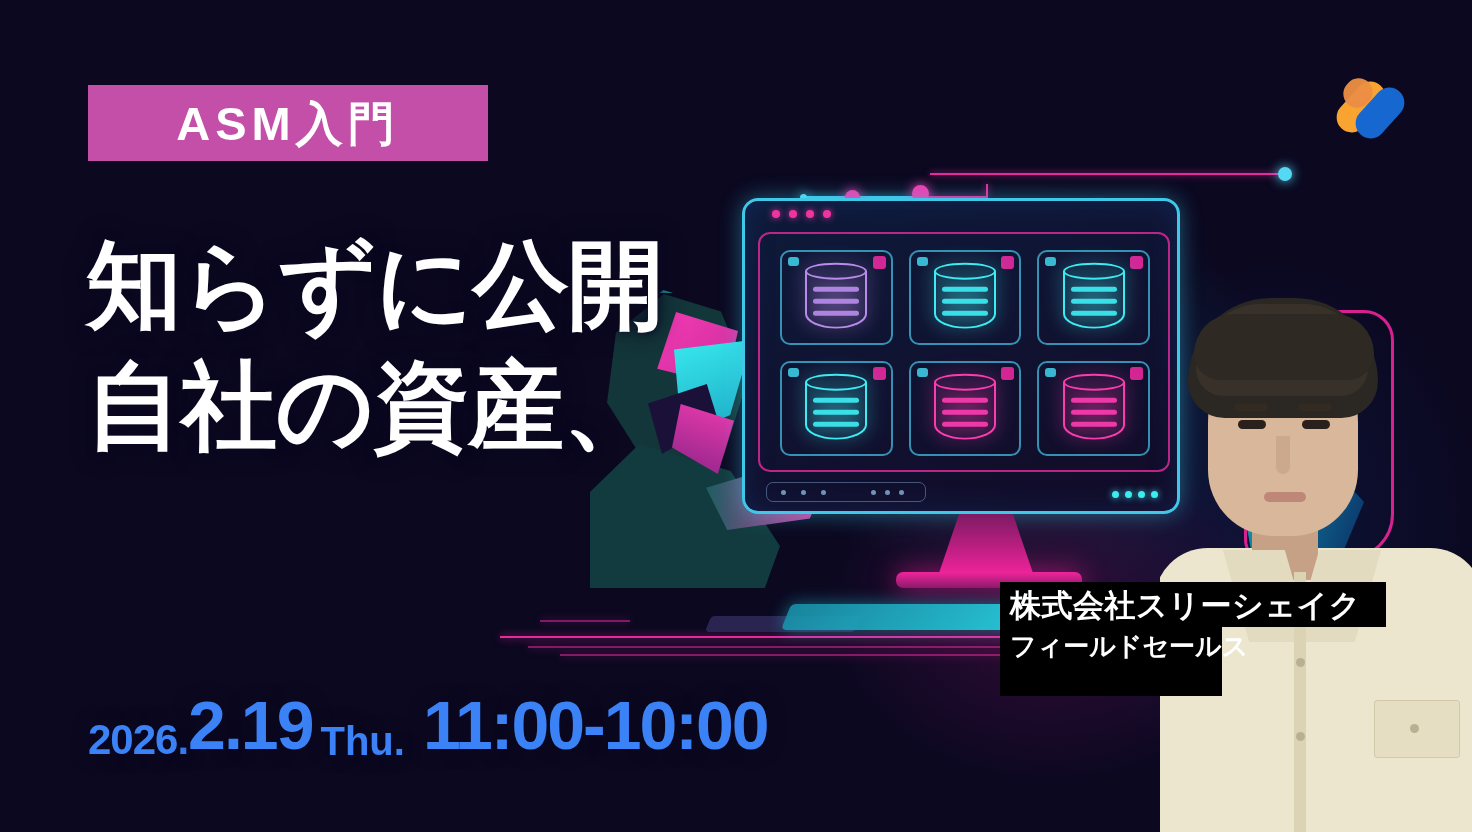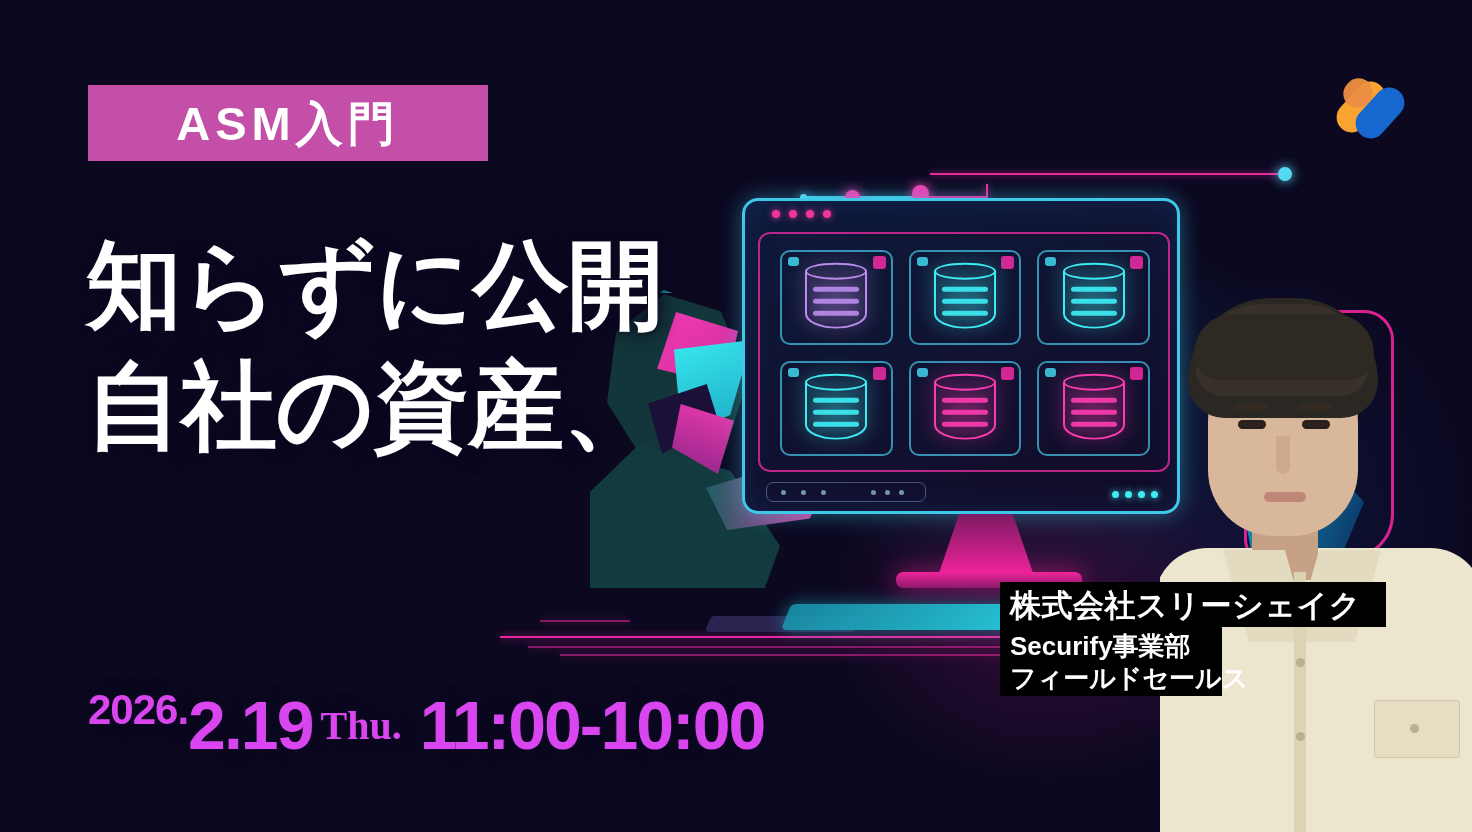--- a/index.html
+++ b/index.html
@@ -51,26 +51,26 @@
   .hl-line {
     color:#FFFFFF; font-weight:bold; font-size:96px; line-height:1.26;
     letter-spacing:-1px; white-space:nowrap;
     text-shadow:0 0 24px rgba(11,8,32,.95), 0 0 10px rgba(11,8,32,.9);
   }
   .hl-line.indent { padding-left:18px; }
 
   
   .date-row {
     position:absolute; left:88px; top:686px;
-    display:flex; align-items:flex-start; color:#d946ef;
+    display:flex; align-items:flex-end; color:#3b82f6;
     text-shadow:0 0 18px rgba(11,8,32,.95);
   }
   .d-sm { font-size:42px; font-weight:bold; letter-spacing:-1px; }
   .d-lg { font-size:68px; font-weight:bold; letter-spacing:-2px; }
-  .d-dow { font-size:40px; font-weight:bold; margin:16px 4px 0 8px;font-family:Liberation Serif, serif; }
+  .d-dow { font-size:40px; font-weight:bold; margin:16px 4px 0 8px; }
   .d-time { font-size:68px; font-weight:bold; letter-spacing:-2px; margin-left:14px; }
 
   
   .sp-company {
     position:absolute; left:1000px; top:582px; width:386px; height:45px;
     background:#000; display:flex; align-items:flex-end; padding-left:10px;
   }
   .sp-company span { color:#fff; font-size:31px; font-weight:bold; letter-spacing:.5px; white-space:nowrap; }
 
   .sp-dept {
@@ -410,17 +410,16 @@
     <span class="d-sm">2026.</span>
     <span class="d-lg">2.19</span>
     <span class="d-dow">Thu.</span>
     <span class="d-time">11:00-10:00</span>
   </div>
 
   <div class="sp-company">
     <span>株式会社スリーシェイク</span>
   </div>
   <div class="sp-dept">
-    <div>Securify事業部</div>
     <div>フィールドセールス</div>
   </div>
 
 </div>
 
 </body></html>

